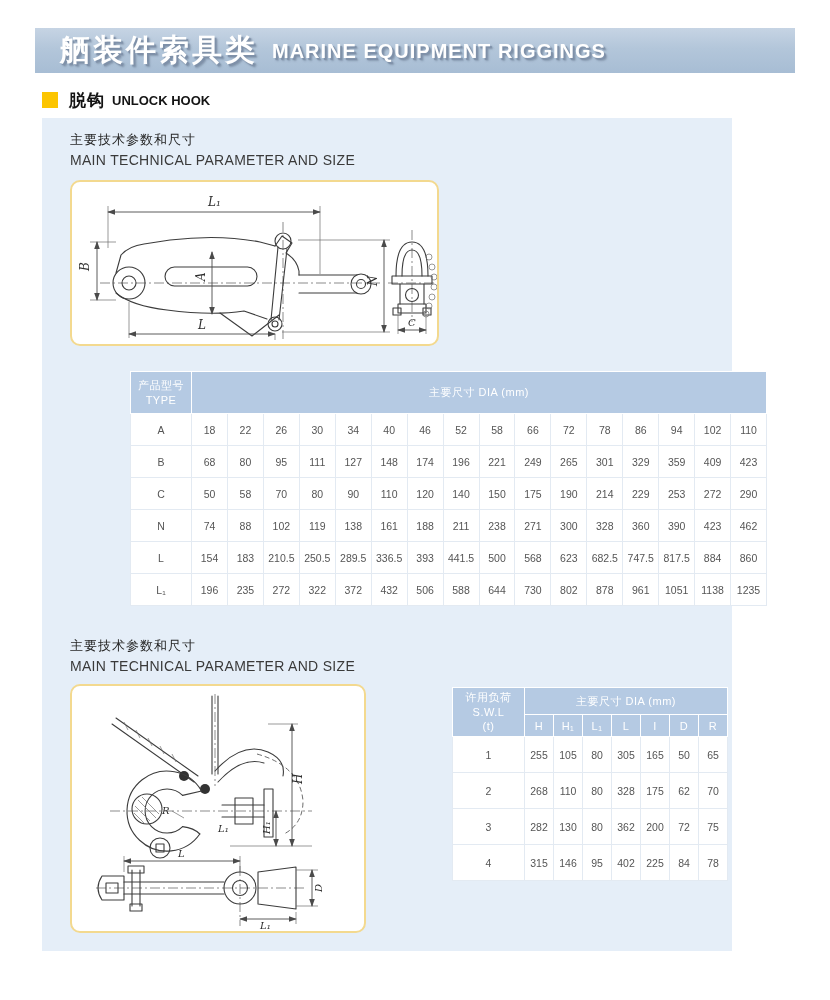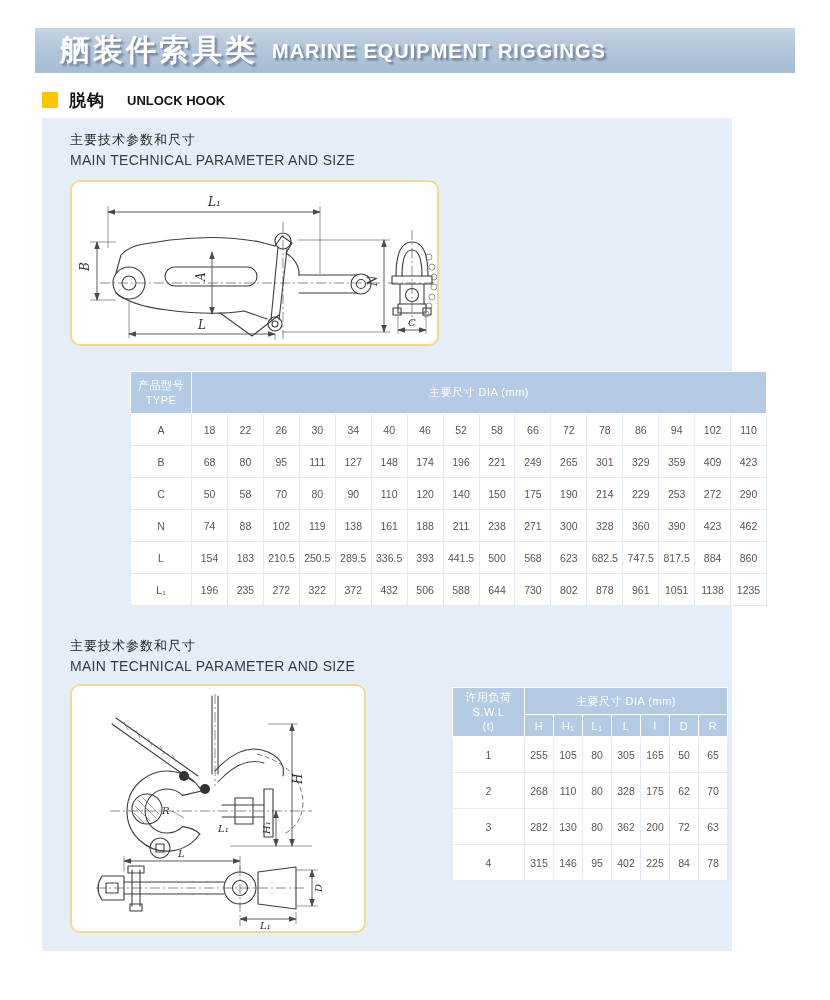--- a/index.html
+++ b/index.html
@@ -15,21 +15,21 @@
   .banner-zh { font-size:30px; font-weight:bold; color:#ffffff; letter-spacing:3px;
     text-shadow:2px 2px 1px #7e90a8, 3px 3px 2px rgba(110,126,148,.55); }
   .banner-en { font-size:20px; font-weight:bold; color:#ffffff; letter-spacing:1px;
     margin-left:14px; margin-top:2px;
     text-shadow:2px 2px 1px #7e90a8, 3px 3px 2px rgba(110,126,148,.55); }
 
   
   .section-head { display:flex; align-items:center; margin:17px 35px 8px 42px; height:20px; }
   .bullet { width:16px; height:16px; background:#fcc500; flex:0 0 auto; }
   .head-zh { font-size:17px; font-weight:bold; color:#141414; margin-left:11px; letter-spacing:1px; }
-  .head-en { font-size:13px; font-weight:bold; color:#141414; margin-left:22px; }
+  .head-en { font-size:13px; font-weight:bold; color:#141414; margin-left:7px; }
 
   
   .panel { margin:0 38px 0 42px; width:690px; background:#e5eef8;
     padding:13px 4px 18px 28px; }
   .param-zh { font-size:13px; color:#262626; letter-spacing:1px; }
   .param-en { font-size:14px; color:#3a3a3a; margin-top:3px; letter-spacing:.3px; }
 
   .figure-box { background:#ffffff; border:2px solid #f3d98f; border-radius:10px; }
   .fig1 { width:369px; height:166px; margin-top:12px; }
   .fig2 { width:296px; height:249px; flex:0 0 auto; }
@@ -410,21 +410,21 @@
               <td>70</td>
             </tr>
             <tr>
               <td>3</td>
               <td>282</td>
               <td>130</td>
               <td>80</td>
               <td>362</td>
               <td>200</td>
               <td>72</td>
-              <td>63</td>
+              <td>75</td>
             </tr>
             <tr>
               <td>4</td>
               <td>315</td>
               <td>146</td>
               <td>95</td>
               <td>402</td>
               <td>225</td>
               <td>84</td>
               <td>78</td>

